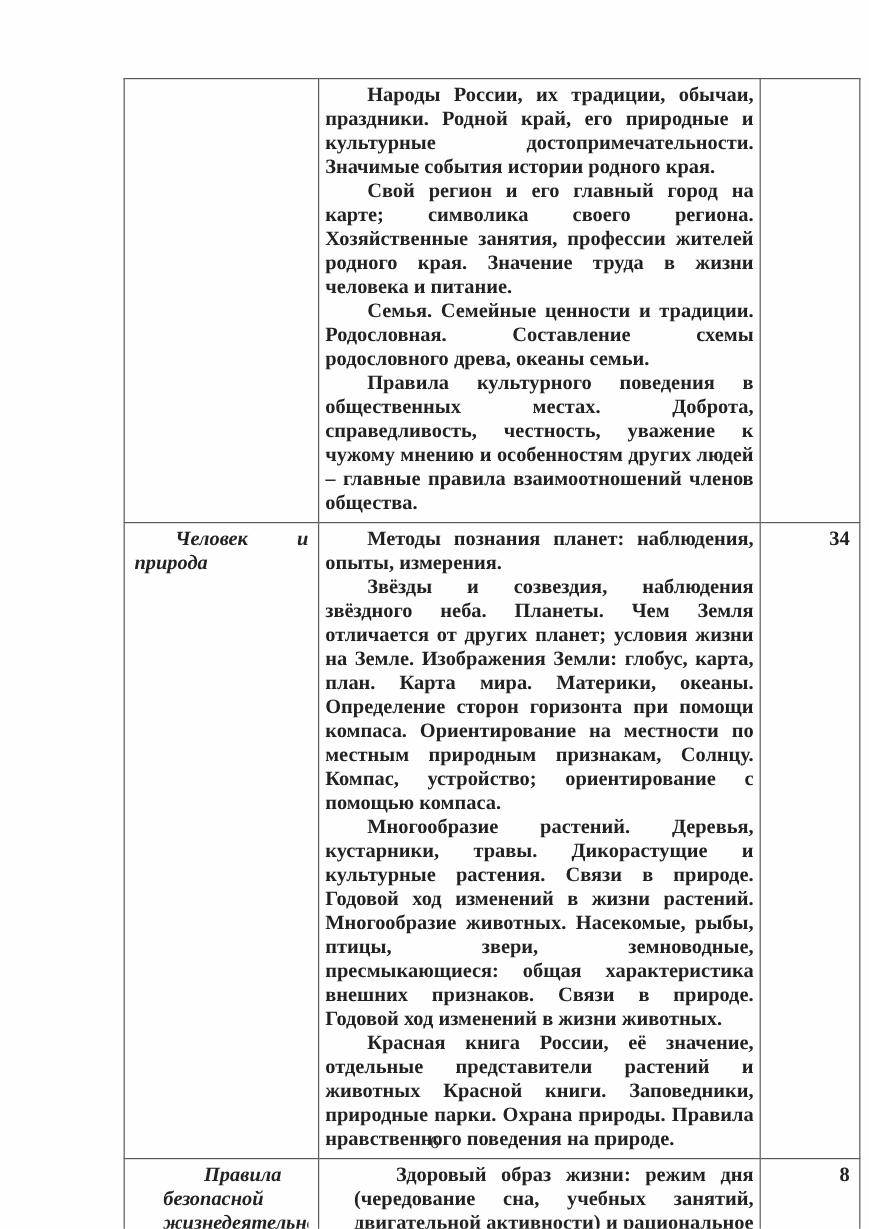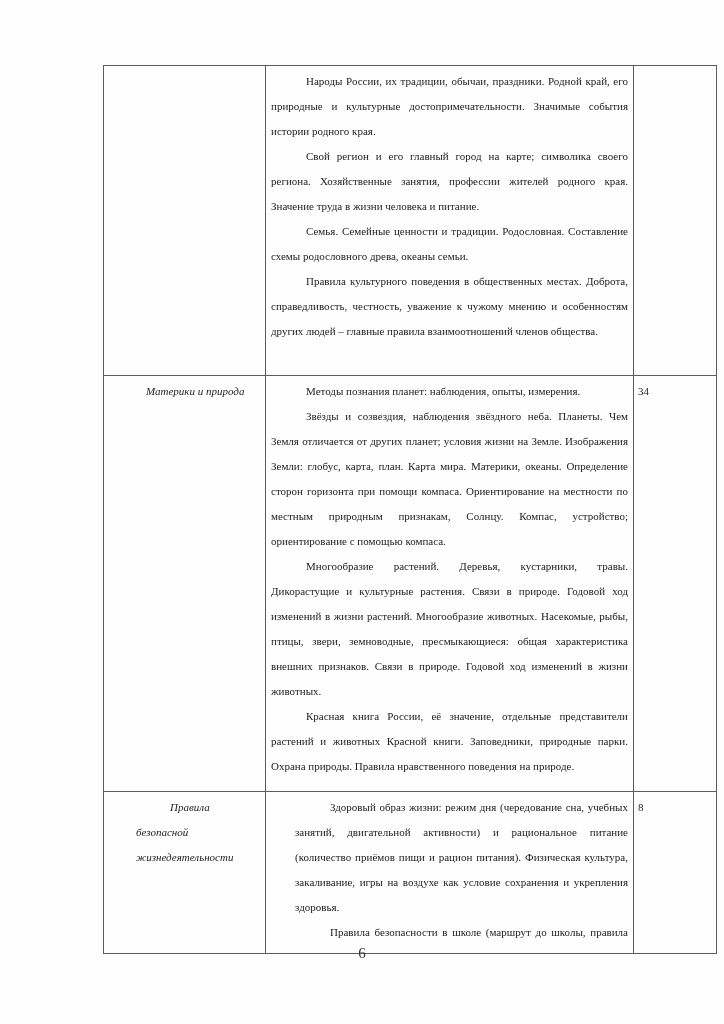--- a/index.html
+++ b/index.html
@@ -26,22 +26,23 @@
     position: absolute;
     left: 103px;
     top: 65px;
     width: 572px;
     border-collapse: collapse;
     table-layout: fixed;
   }
   table.doc-table td {
     border: 1.5px solid #5b5b5b;
     vertical-align: top;
-    font-size: 11px;
-    line-height: 25px;
+    font-size: 17px;
+    line-height: 20px;
+    font-weight: bold;
   }
   td.topic-cell {
     width: 145px;
     padding: 3px 8px 6px 8px;
     font-style: italic;
     text-align: justify;
   }
   td.topic-cell .topic-text {
     text-indent: 34px;
   }
@@ -50,21 +51,21 @@
     padding: 3px 5px 6px 5px;
   }
   td.content-cell p {
     margin: 0;
     text-align: justify;
     text-indent: 35px;
   }
   td.hours-cell {
     width: 70px;
     padding: 3px 8px 6px 4px;
-    text-align: left;
+    text-align: right;
   }
   tr.row-1 td { height: 300px; }
   tr.row-2 td { height: 406px; }
   tr.row-3 td { height: 148px; }
   .cell-clip {
     overflow: hidden;
   }
   tr.row-3 .cell-clip {
     max-height: 152px;
     margin-left: 24px;
@@ -101,21 +102,21 @@
           </div>
         </td>
         <td class="hours-cell">
           <div></div>
         </td>
       </tr>
 
       <tr class="row-2">
         <td class="topic-cell">
           <div class="cell-clip">
-            <div class="topic-text">Материки и природа</div>
+            <div class="topic-text">Человек и природа</div>
           </div>
         </td>
         <td class="content-cell">
           <div class="cell-clip">
             <p>Методы познания планет: наблюдения, опыты, измерения.</p>
             <p>Звёзды и созвездия, наблюдения звёздного неба. Планеты. Чем Земля отличается от других планет; условия жизни на Земле. Изображения Земли: глобус, карта, план. Карта мира. Материки, океаны. Определение сторон горизонта при помощи компаса. Ориентирование на местности по местным природным признакам, Солнцу. Компас, устройство; ориентирование с помощью компаса.</p>
             <p>Многообразие растений. Деревья, кустарники, травы. Дикорастущие и культурные растения. Связи в природе. Годовой ход изменений в жизни растений. Многообразие животных. Насекомые, рыбы, птицы, звери, земноводные, пресмыкающиеся: общая характеристика внешних признаков. Связи в природе. Годовой ход изменений в жизни животных.</p>
             <p>Красная книга России, её значение, отдельные представители растений и животных Красной книги. Заповедники, природные парки. Охрана природы. Правила нравственного поведения на природе.</p>
           </div>
         </td>

